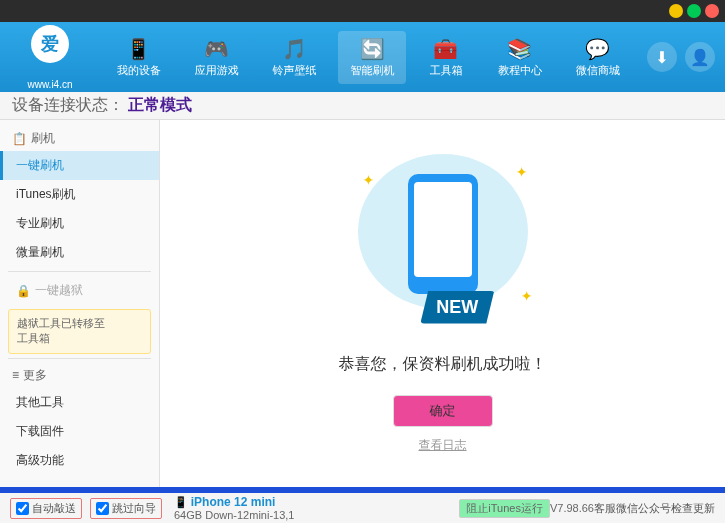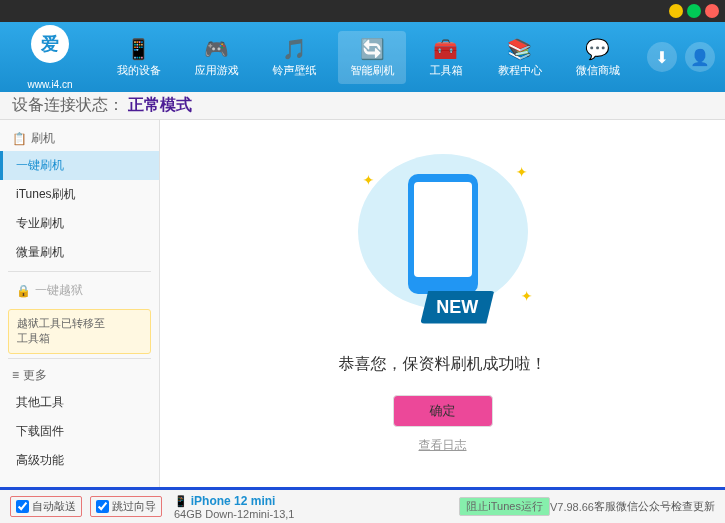--- a/index.html
+++ b/index.html
@@ -252,21 +252,21 @@
       font-size: 12px;
       color: #999;
       cursor: pointer;
       text-decoration: underline;
     }
 
     
     .bottom-bar {
       height: 36px;
       background: #f5f5f5;
-      border-top: 3px solid #1d4ed8;
+      border-top: 6px solid #1d4ed8;
       display: flex;
       align-items: center;
       padding: 0 10px;
       font-size: 11px;
       color: #555;
     }
     .bottom-left {
       display: flex;
       align-items: center;
       gap: 8px;

